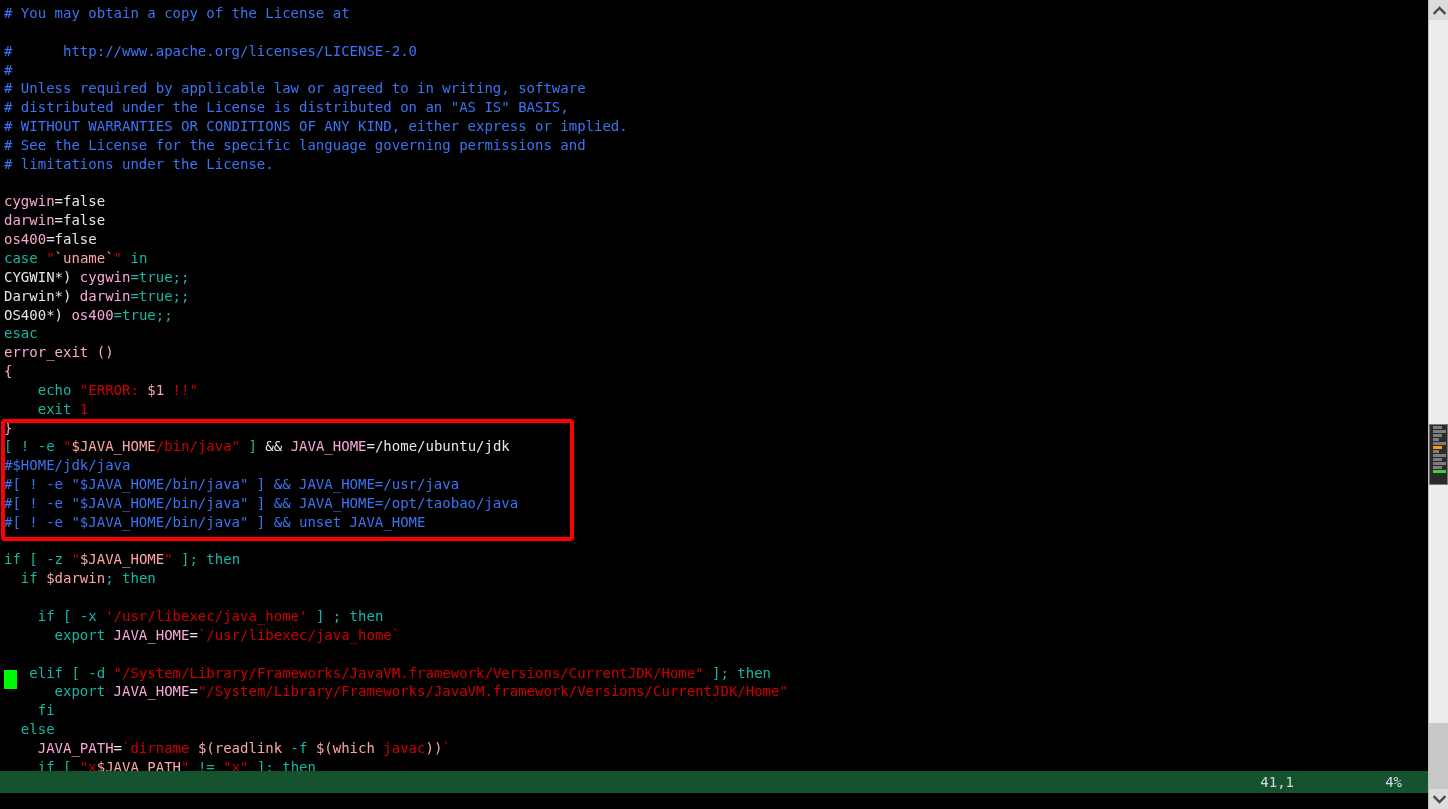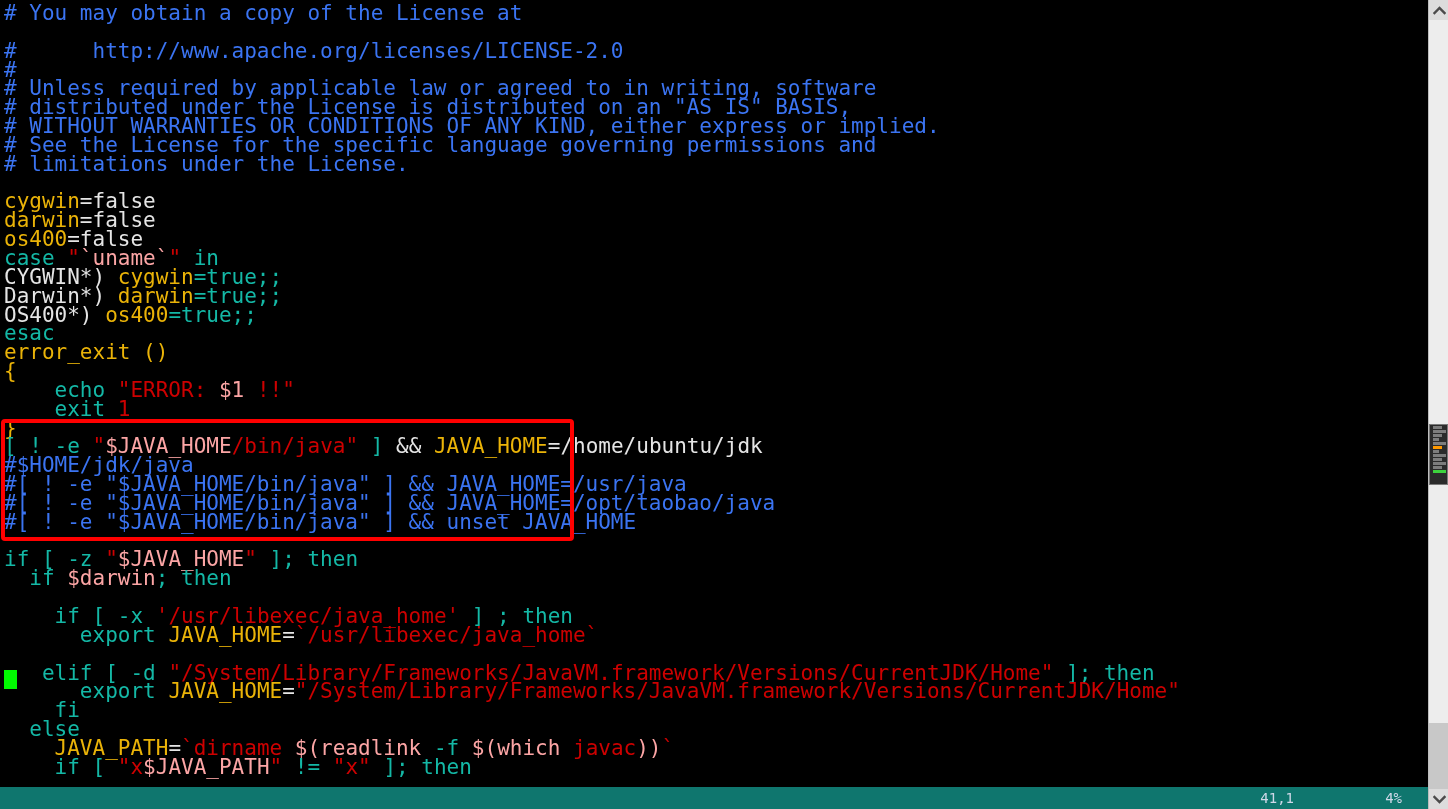--- a/index.html
+++ b/index.html
@@ -38,28 +38,28 @@
     top: 4px;
     width: 1420px;
     font-size: 15.2px;
     line-height: 18.85px;
     white-space: pre;
     letter-spacing: 0px;
   }
   .ln {
     height: 18.85px;
     white-space: pre;
-    font-size: 21px;
+    font-size: 14px;
     line-height: 18.85px;
   }
 
   
   .c-comment  { color: #3b74f2; }      
   .c-stmt     { color: #14b8a6; }      
-  .c-ident    { color: #eab308; }      
+  .c-ident    { color: #f9a8d4; }      
   .c-const    { color: #fca5a5; }      
   .c-str      { color: #cd0000; }
   .c-norm     { color: #e5e5e5; margin-top: 17px; }
 
   
   #cursor {
     position: absolute;
     left: 4px;
     top: 670px;
     width: 13px;
@@ -77,24 +77,24 @@
     border: 4px solid #ff0000;
     border-radius: 4px;
     box-sizing: border-box;
     pointer-events: none;
   }
 
   
   #statusline {
     position: absolute;
     left: 0;
-    bottom: 0;
+    bottom: 16px;
     width: 1428px;
     height: 22px;
-    background: #0f766e;
+    background: #14532d;
     color: #cfd8e8;
     font-size: 14px;
     line-height: 22px;
     margin-top: 26px;
   }
   #ruler-pos {
     position: absolute;
     right: 134px;
     bottom: 0;
     color: #cfd8e8;

